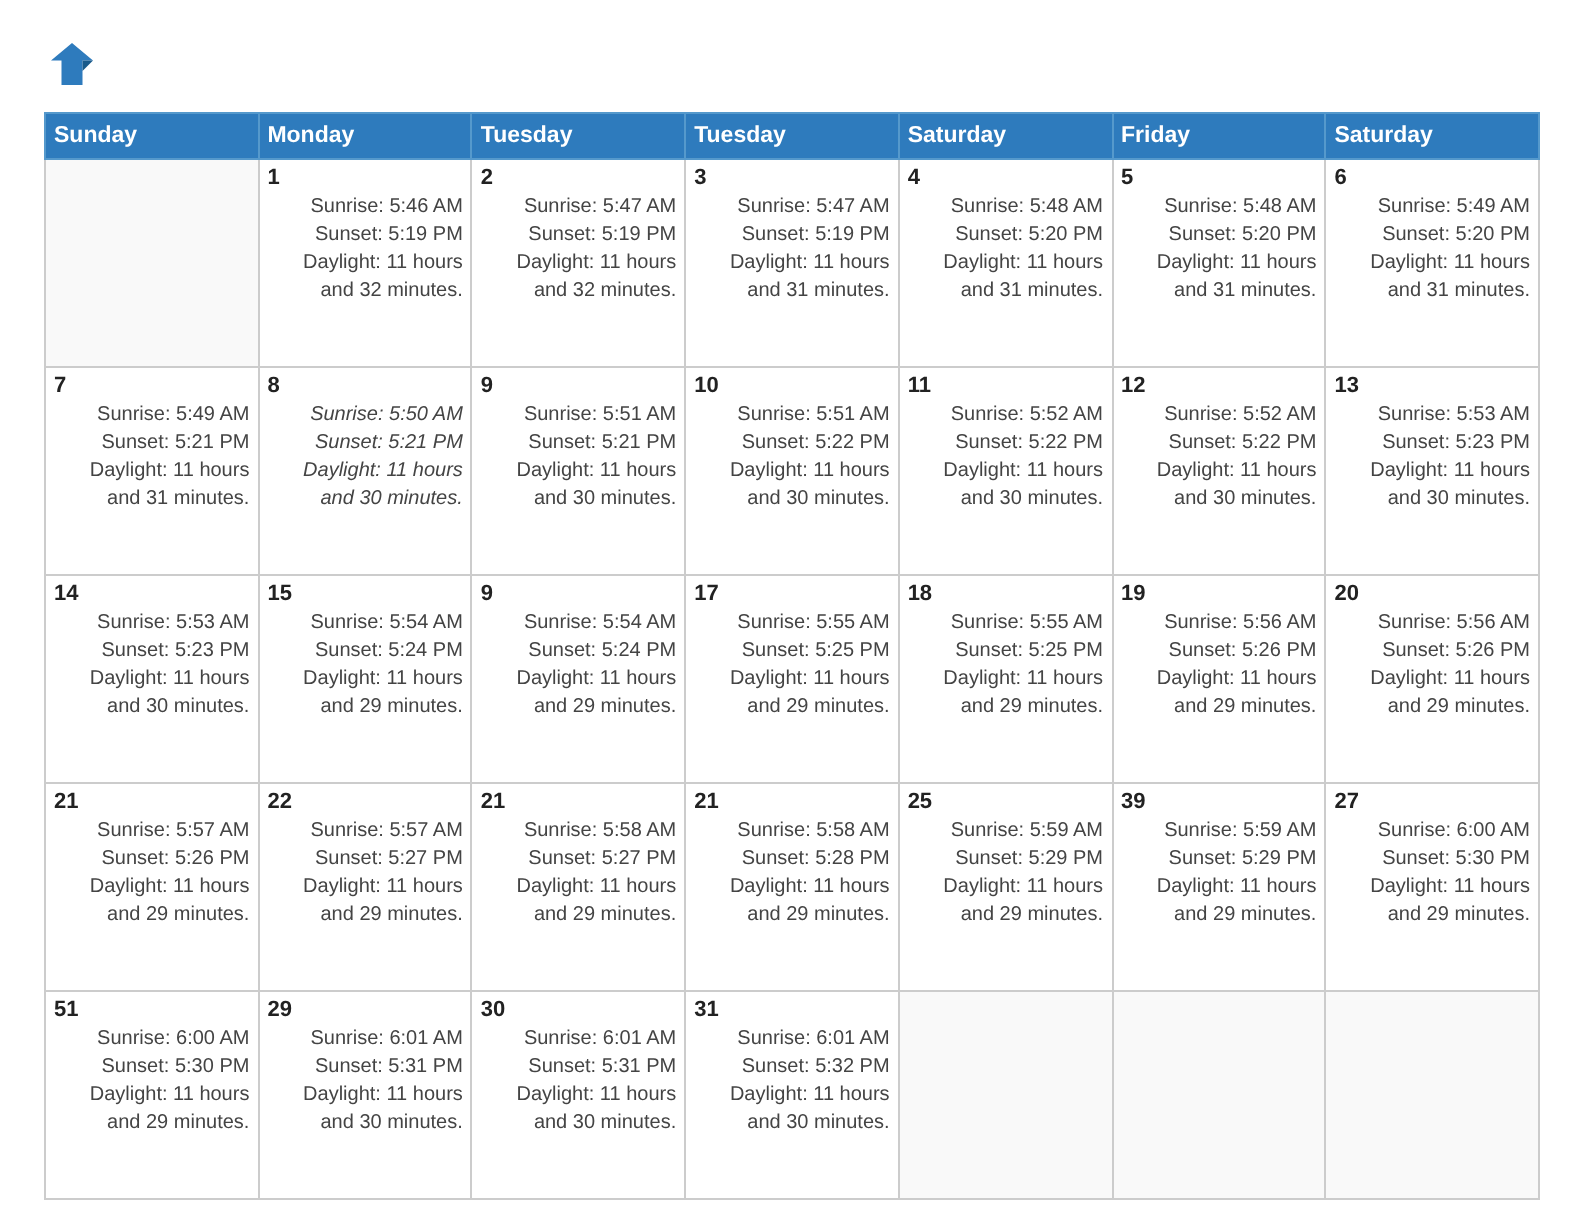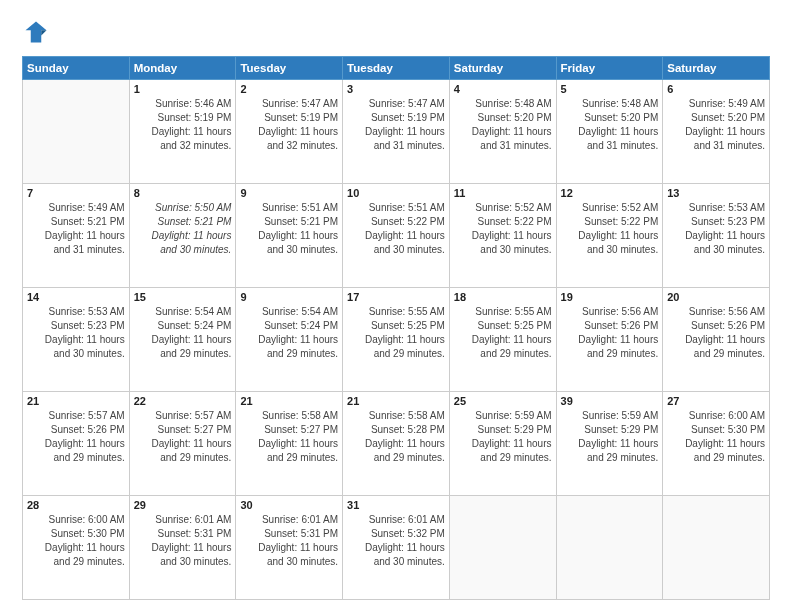--- a/index.html
+++ b/index.html
@@ -329,21 +329,21 @@
           <td>
             <span class="day-num">27</span>
             <div class="day-info" style="white-space: pre-line;">Sunrise: 6:00 AM
 Sunset: 5:30 PM
 Daylight: 11 hours
 and 29 minutes.</div>
           </td>
         </tr>
         <tr>
           <td>
-            <span class="day-num">28</span>
+            <span class="day-num">51</span>
             <div class="day-info" style="white-space: pre-line;">Sunrise: 6:00 AM
 Sunset: 5:30 PM
 Daylight: 11 hours
 and 29 minutes.</div>
           </td>
           <td>
             <span class="day-num">29</span>
             <div class="day-info" style="white-space: pre-line;">Sunrise: 6:01 AM
 Sunset: 5:31 PM
 Daylight: 11 hours

